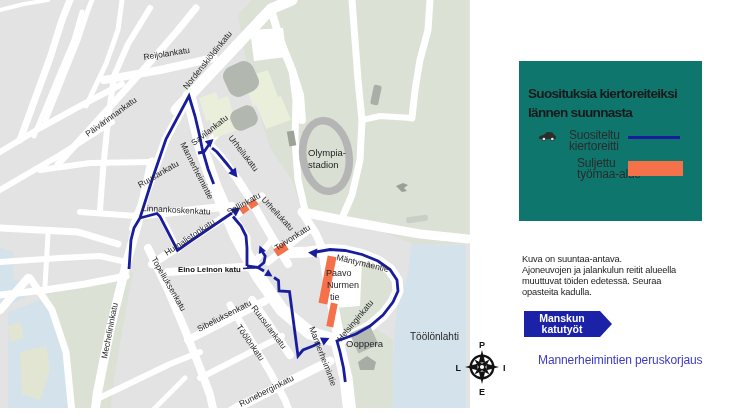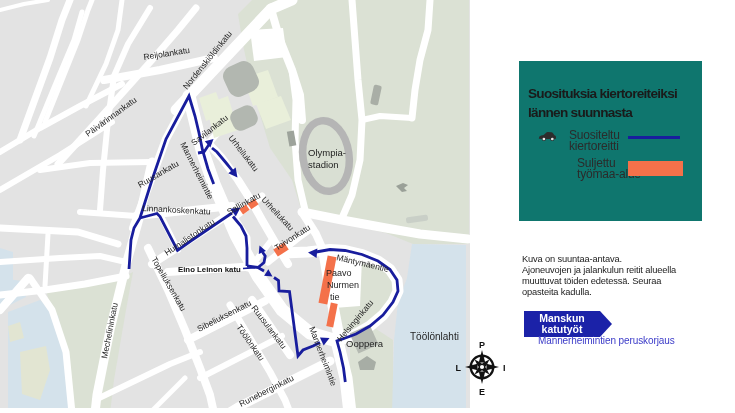--- a/index.html
+++ b/index.html
@@ -2,21 +2,21 @@
 <html><head><meta charset="utf-8">
 <style>
 html,body{margin:0;padding:0;width:735px;height:413px;background:#fff;overflow:hidden;}
 body{font-family:"Liberation Sans", sans-serif;position:relative;}
 #map{position:absolute;left:0;top:0;}
 .panel{position:absolute;left:519px;top:61px;width:183px;height:160px;background:#0f766e;}
 .panel h1{margin:22.5px 0 0 9px;font-size:13.6px;line-height:19.2px;letter-spacing:-0.72px;color:#1a1a1a;font-weight:bold;}
 .leg-text{position:absolute;font-size:12px;line-height:11px;color:#2b2b2b;letter-spacing:-0.2px;}
 .body-text{position:absolute;left:522px;top:254px;width:210px;font-size:9.3px;line-height:10.9px;color:#222;letter-spacing:-0.15px;}
 .badge{position:absolute;left:524px;top:311px;}
-.caption{position:absolute;left:524px;top:335px;font-size:10px;color:#3b3bc8;letter-spacing:-0.1px;padding-left:14px;}
+.caption{position:absolute;left:524px;top:353px;font-size:12px;color:#3b3bc8;letter-spacing:-0.1px;padding-left:14px;}
 </style></head>
 <body>
 <div id="map"><svg width="735" height="413" viewBox="0 0 735 413" font-family="Liberation Sans, sans-serif">
 <rect width="735" height="413" fill="#ffffff"></rect>
 <path d="M0,0 L470,0 L470,413 L0,413 Z" fill="#e3e3e3"></path>
 <path d="M252,0 L469,0 L469,244 L413,244 L386,233 L342,223 L302,212 L292,180 L270,148 L254,95 L243,45 L238,14 Z" fill="#dbe1d4"></path>
 <path d="M46,290 L112,282 L133,272 L126,310 L114,380 L110,413 L74,413 L62,352 Z" fill="#dbe1d4"></path>
 <path d="M330,258 L398,270 L398,298 L372,322 L344,337 L332,300 Z" fill="#dbe1d4"></path>
 <path d="M350,334 L370,325 L393,340 L393,413 L350,413 Z" fill="#dbe1d4"></path>
 <path d="M412,244 L466,245 L466,413 L392,413 L394,340 L398,302 L407,278 Z" fill="#d4e2eb"></path>

